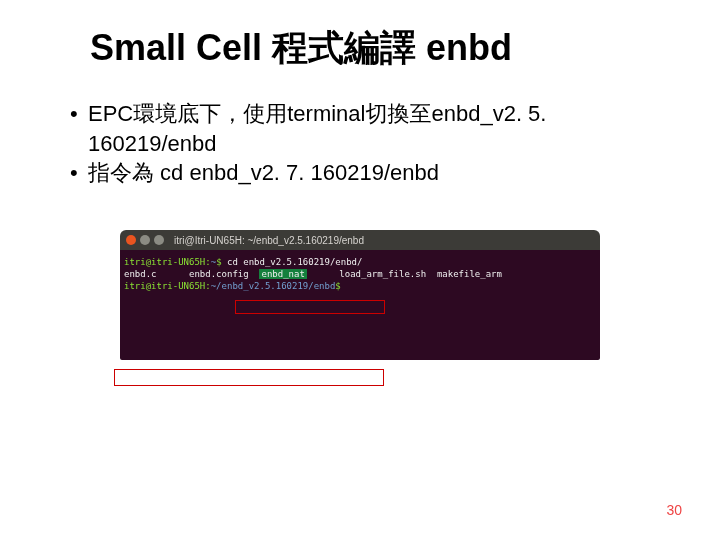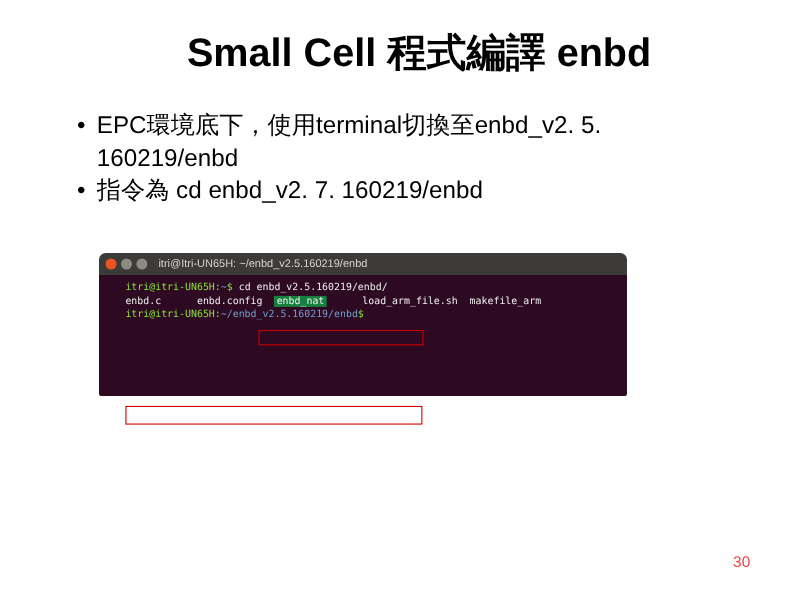--- a/index.html
+++ b/index.html
@@ -1,29 +1,29 @@
 <!DOCTYPE html>
 <html><head>
 <meta charset="utf-8">
 <style>
   * { margin: 0; padding: 0; box-sizing: border-box; }
   html, body { width: 720px; height: 540px; background: #fff; font-family: Arial, "Microsoft JhengHei", "PMingLiU", sans-serif; }
   .slide { width: 720px; height: 540px; position: relative; padding: 24px 48px 20px 60px; }
-  .title { font-size: 36px; color: #000; margin-left: 30px; margin-bottom: 26px; text-align: center; }
+  .title { font-size: 36px; color: #000; margin-left: 30px; margin-bottom: 26px; }
   .bullets { font-size: 22px; color: #000; line-height: 1.35; margin-left: 10px; }
   .bullets .row { display: flex; }
   .bullets .dot { width: 18px; flex: 0 0 18px; }
-  .terminal-wrap { margin-top: 42px; margin-left: 30px; width: 480px; }
+  .terminal-wrap { margin-top: 42px; margin-left: 60px; width: 480px; }
   .term-titlebar { display: flex; align-items: center; height: 20px; background: #3c3b37; border-top-left-radius: 6px; border-top-right-radius: 6px; padding: 0 6px; gap: 4px; }
   .tb-btn { width: 10px; height: 10px; border-radius: 50%; display: inline-block; }
   .tb-close { background: #e95420; }
   .tb-min { background: #8b8b83; }
   .tb-max { background: #8b8b83; }
   .tb-title { color: #d6d3cf; font-size: 10px; margin-left: 6px; font-family: Arial, sans-serif; }
-  .term-body { background: #2d0922; padding: 6px 8px 22px 24px; font-family: "DejaVu Sans Mono", Menlo, Consolas, monospace; font-size: 9px; line-height: 1.35; color: #ffffff; min-height: 110px; border-bottom-left-radius: 2px; border-bottom-right-radius: 2px; }
+  .term-body { background: #2d0922; padding: 6px 8px 22px 4px; font-family: "DejaVu Sans Mono", Menlo, Consolas, monospace; font-size: 9px; line-height: 1.35; color: #ffffff; min-height: 110px; border-bottom-left-radius: 2px; border-bottom-right-radius: 2px; }
   .prompt { color: #8ae234; }
   .pathc { color: #729fcf; }
   .cmd { color: #eeeeee; }
   .ls-norm { color: #eeeeee; }
   .ls-dir { background: #15803d; color: #eeeeee; padding: 0 2px; }
   .box1 { position: absolute; border: 1px solid #cc0000; }
   .pagenum { position: absolute; right: 38px; bottom: 22px; font-size: 14px; color: #ef4444; }
   .term-line { white-space: pre; }
 </style>
 </head>

